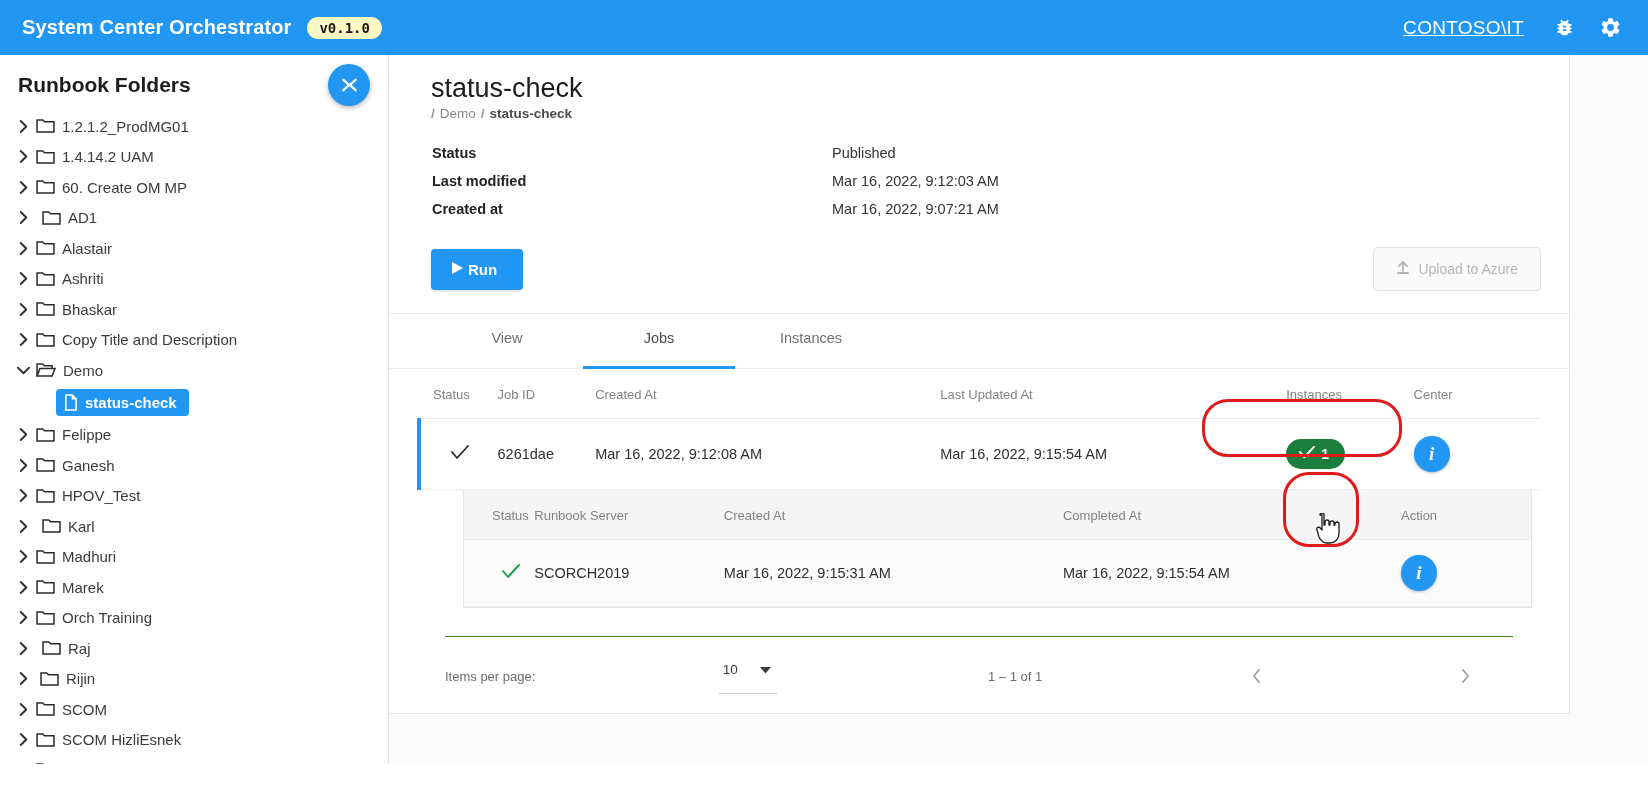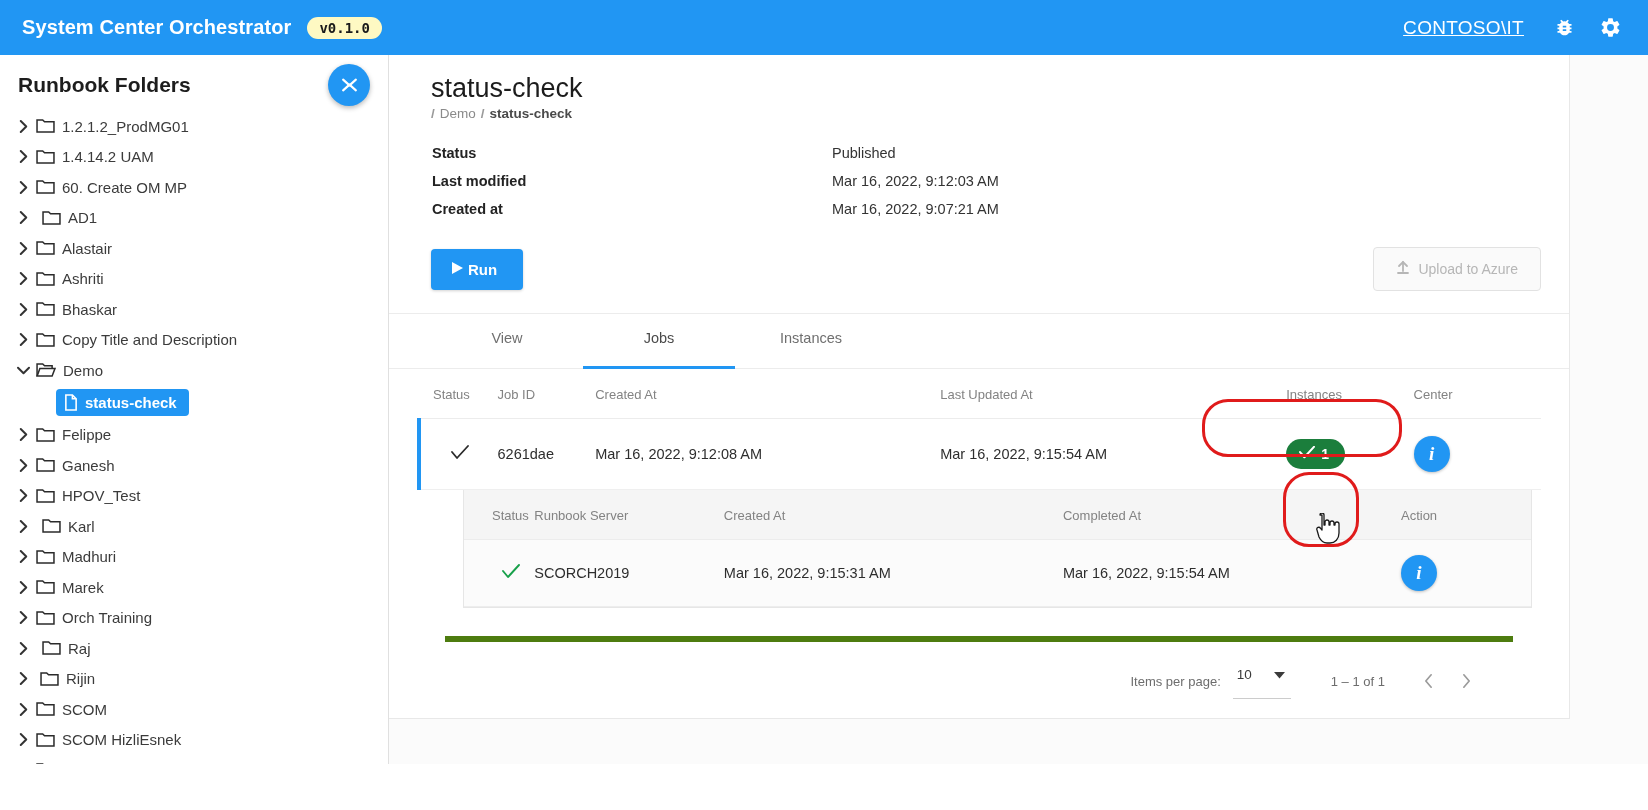--- a/index.html
+++ b/index.html
@@ -318,26 +318,26 @@
     color: #2e2e2e;
     padding: 15px 0;
     background: #fbfbfb;
     border-bottom: 1px solid #ededed;
   }
 
   
   .paginator {
     display: flex;
     align-items: center;
-    justify-content: flex-end;
+    justify-content: space-between;
     gap: 0;
     padding: 20px 28px 18px 0;
     font-size: 13px;
     color: #6d6d6d;
-    border-top: 6px solid #4d7c0f;
+    border-top: 1px solid #4d7c0f;
     margin: 28px 28px 0 28px;
   }
   .pg-label { margin-right: 12px; }
   .pg-select {
     display: inline-flex;
     align-items: center;
     gap: 22px;
     border-bottom: 1px solid #ccc;
     padding: 3px 2px 16px 4px;
     font-size: 13.5px;

